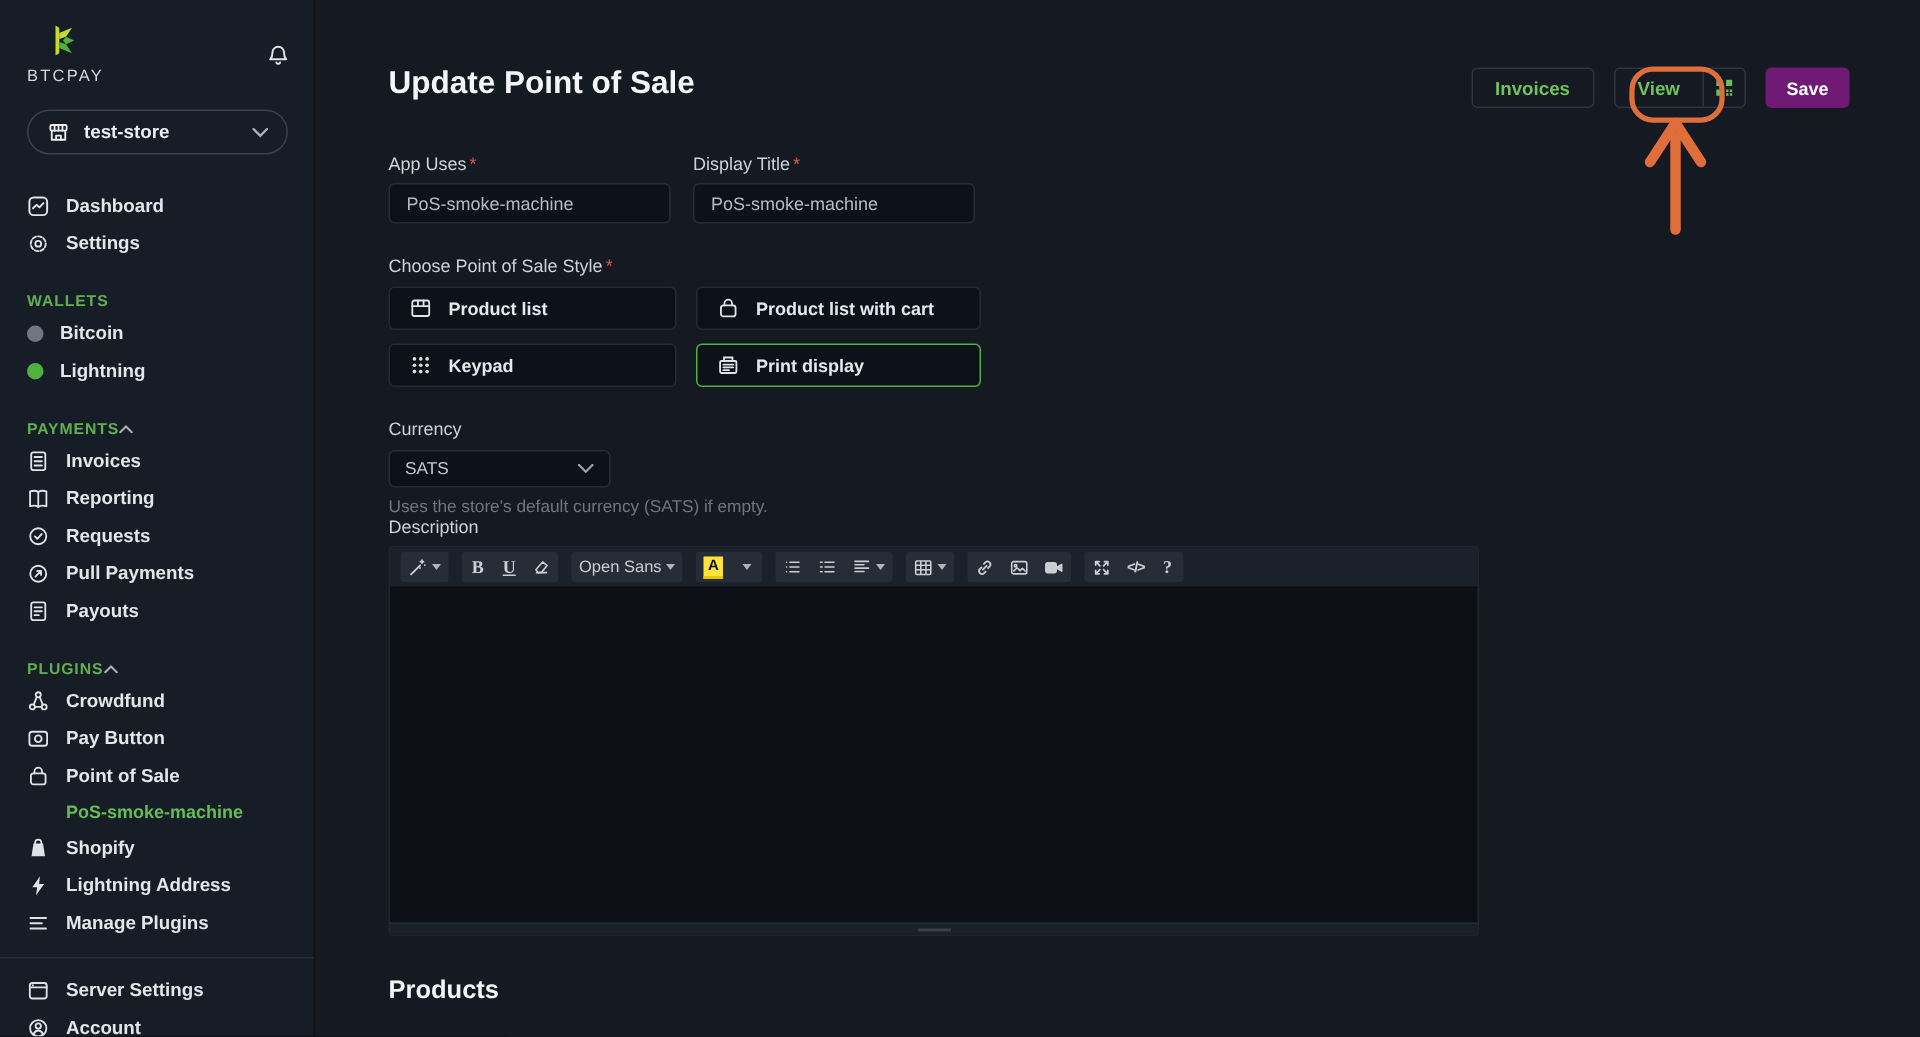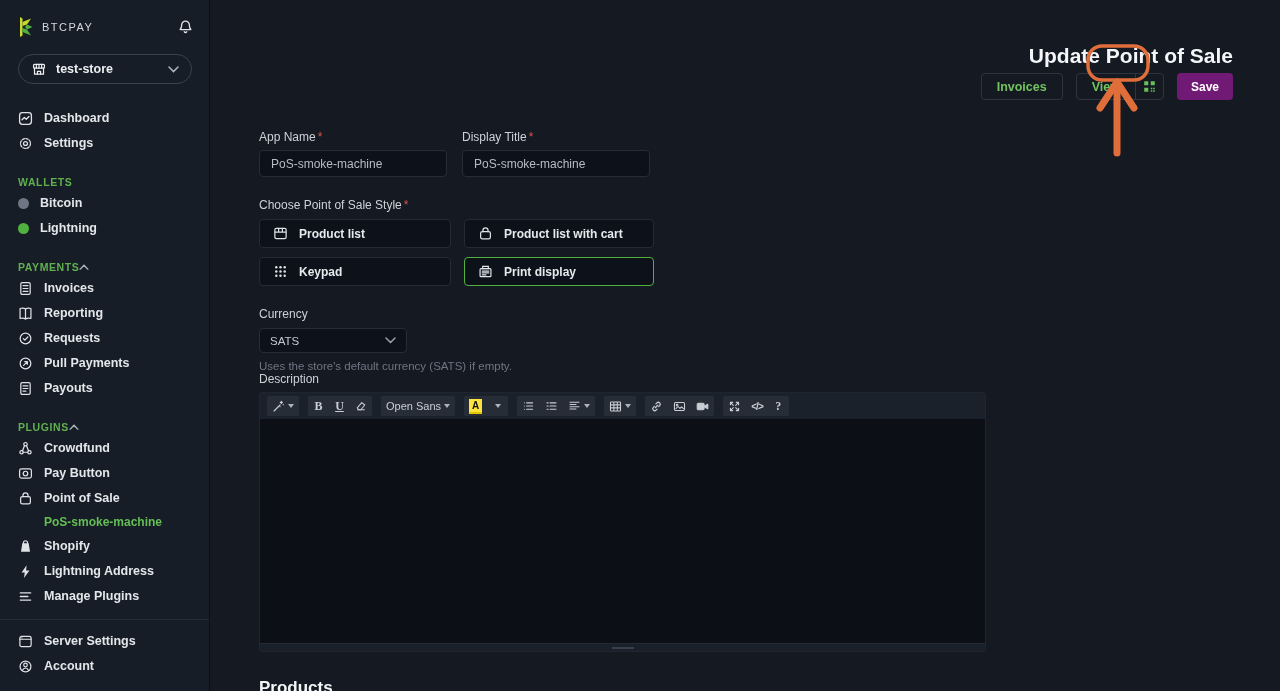--- a/index.html
+++ b/index.html
@@ -7,41 +7,41 @@
   .app {
     position:relative; width:1280px; height:691px; overflow:hidden;
     display:flex; font-family:"Liberation Sans", sans-serif;
     background:#141922; color:#dfe3e8;
   }
   svg { display:block; }
 
   
   .sidebar { width:210px; min-width:210px; height:100%; background:#171d26; border-right:1px solid #0c0f14; padding-top:14px; }
   .sb-head { display:flex; align-items:center; justify-content:space-between; padding:2px 16px 0 18px; }
-  .logo { display:flex; align-items:center; gap:7px; }
+  .logo { display:flex; align-items:center; gap:7px;flex-direction:column; }
   .logo-text { font-size:11px; letter-spacing:1.5px; color:#d4d8de; font-weight:400; }
   .bell-btn { color:#dfe3e8; background:none; border:none; padding:0; cursor:pointer; }
   .store-pill { margin:16px 18px 0 18px; height:30px; border:1px solid #39414d; border-radius:16px;
     display:flex; align-items:center; gap:9px; padding:0 12px; color:#eceef1; font-weight:700; font-size:12.5px;
     background:transparent; width:174px; cursor:pointer; font-family:inherit; }
   .store-pill .chev { margin-left:auto; color:#aab1bb; }
   .nav { margin-top:22px; }
   .nav-item { display:flex; align-items:center; gap:11px; padding:4px 18px; color:#e3e6ea;
     font-size:12.5px; font-weight:700; cursor:pointer; line-height:17px; }
   .nav-item .ic { color:#dfe3e8; flex:0 0 auto; }
   .sec-head { display:flex; align-items:center; justify-content:flex-start; padding:3px 18px;
     margin-top:17px; color:#60b050; font-size:10.5px; font-weight:700; letter-spacing:.6px; }
   .sec-head .chev { color:#aab1bb; cursor:pointer; }
   .dot { width:11px; height:11px; border-radius:50%; flex:0 0 auto; }
   .sub-item { padding:4px 18px 4px 44px; font-size:12px; font-weight:600; color:#64bd55; cursor:pointer; line-height:15px; }
   .sb-divider { border-top:1px solid #262d37; margin:10px 0 9px 0; }
 
   
   .main { flex:1; position:relative; padding:42px 47px 0 49px; }
-  .page-head { display:flex; align-items:flex-end; justify-content:space-between;flex-direction:column; }
+  .page-head { display:flex; align-items:flex-start; justify-content:space-between; }
   .page-title { margin:0; font-size:21px; font-weight:700; color:#f3f5f7; line-height:28px; }
   .actions { display:flex; align-items:center; gap:13px; margin-top:3px; }
   .btn-outline { height:27px; padding:0 15px; background:transparent; border:1px solid #2d3541; border-radius:4px;
     color:#72c360; font-size:12.5px; font-weight:600; cursor:pointer; font-family:inherit; }
   .btn-group { display:flex; align-items:stretch; border:1px solid #2d3541; border-radius:4px; height:27px; overflow:hidden; }
   .btn-group .seg { display:flex; align-items:center; background:transparent; border:none; color:#72c360;
     font-size:12.5px; font-weight:600; cursor:pointer; font-family:inherit; padding:0 15px; }
   .btn-group .seg.qr { padding:0 7px; border-left:1px solid #2d3541; color:#6abf5a; }
   .btn-save { height:27px; padding:0 14px; background:#701a75; border:none; border-radius:4px; color:#ffffff;
     font-size:12px; font-weight:700; cursor:pointer; font-family:inherit; }
@@ -321,21 +321,21 @@
             </span>
           </button>
         </div>
         <button class="btn-save">Save</button>
       </div>
     </div>
 
     <div class="field-row">
       <div class="field">
         <div class="f-label">
-          <span>App Name</span><span class="req">*</span>
+          <span>App Uses</span><span class="req">*</span>
         </div>
         <input class="text-input" type="text" value="PoS-smoke-machine" style="">
       </div>
       <div class="field">
         <div class="f-label">
           <span>Display Title</span><span class="req">*</span>
         </div>
         <input class="text-input" type="text" value="PoS-smoke-machine" style="">
       </div>
     </div>

